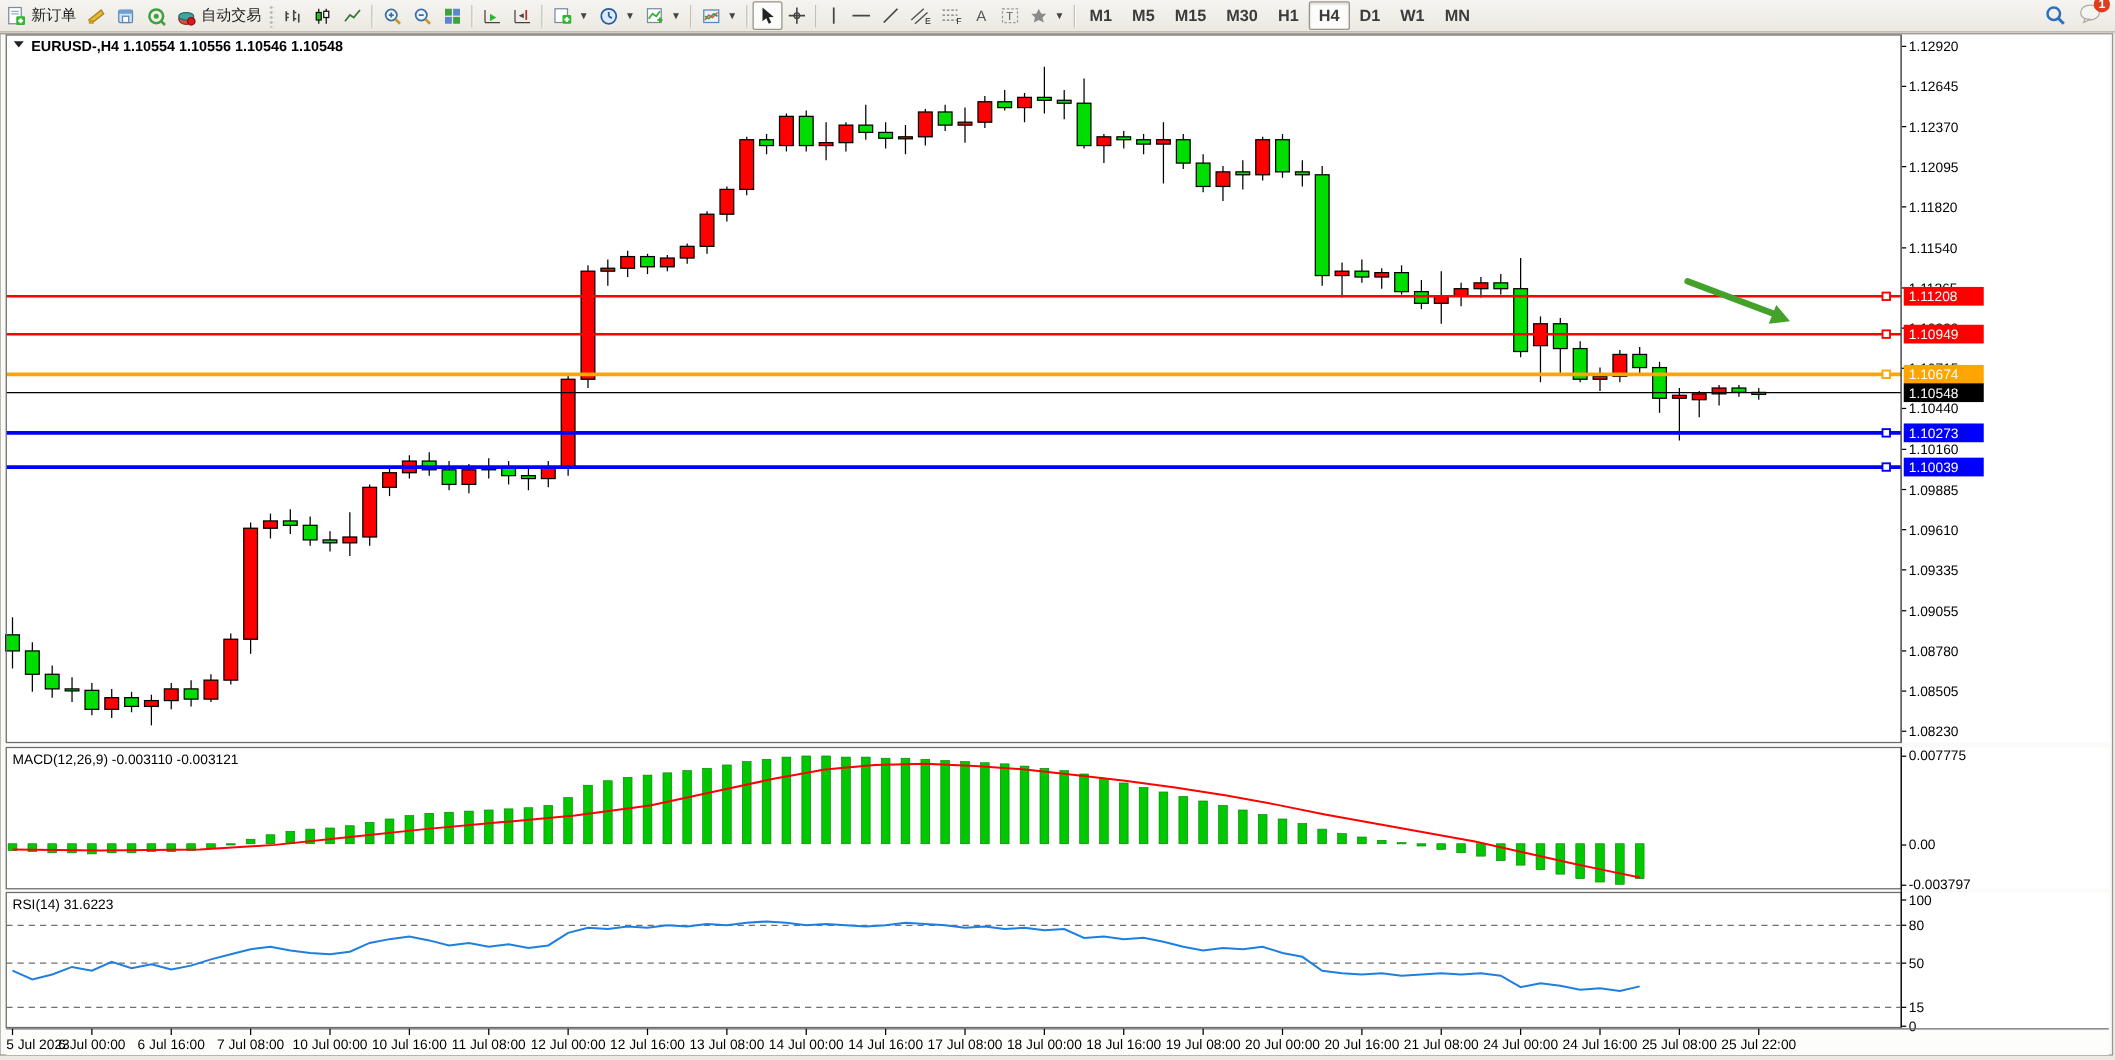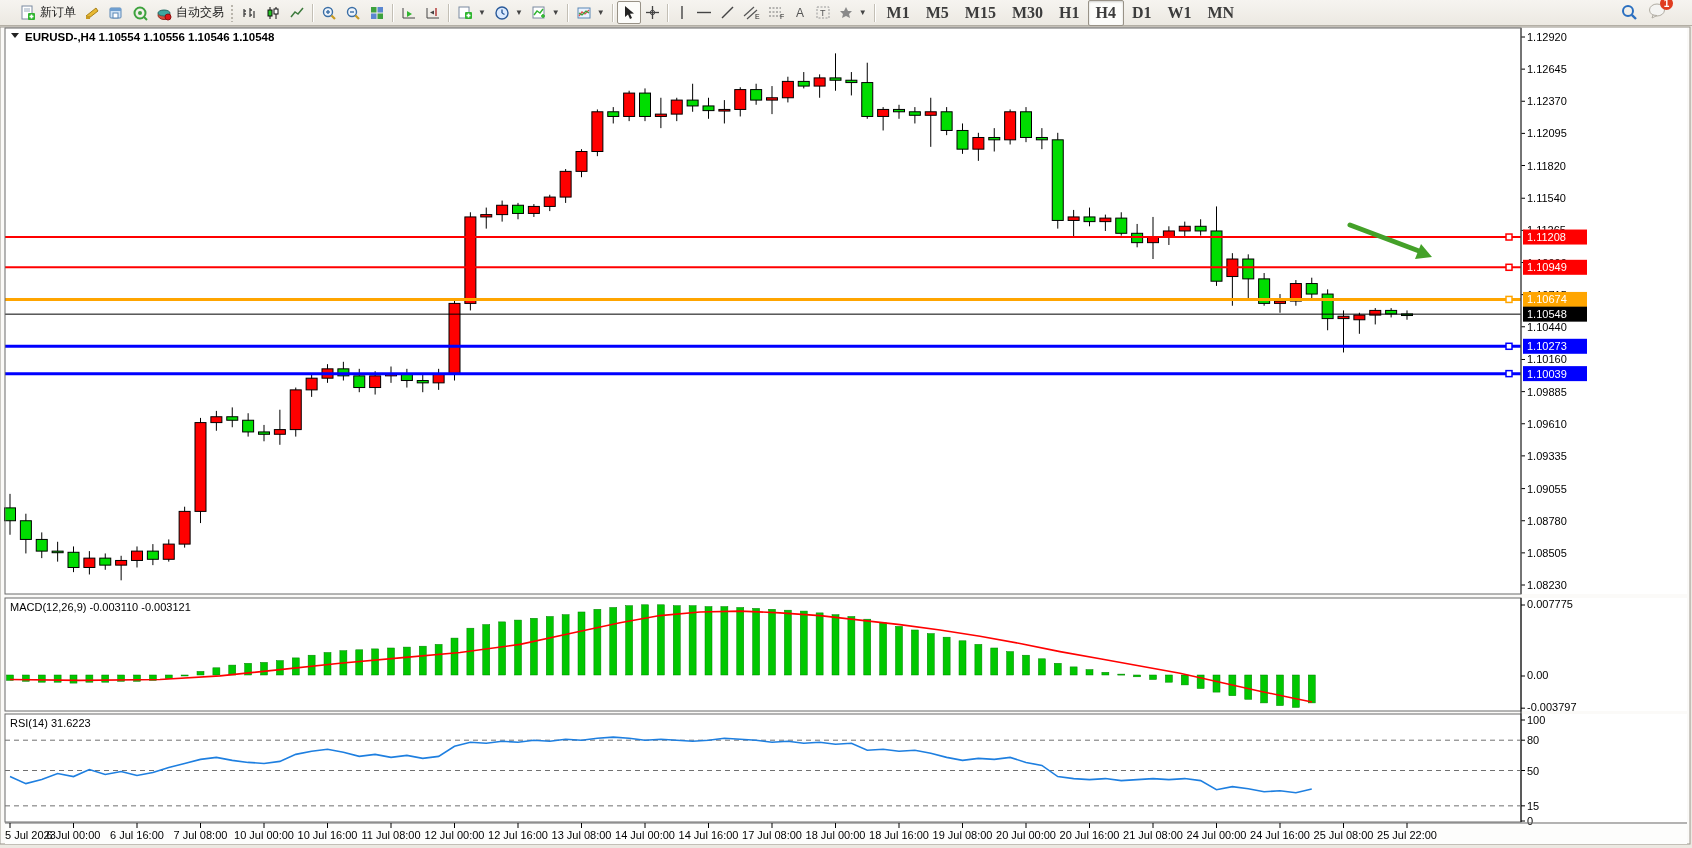--- a/index.html
+++ b/index.html
@@ -1,23 +1,23 @@
 <!DOCTYPE html>
 <html><head>
 <meta charset="utf-8">
 <style>
   html,body{margin:0;padding:0;}
   body{width:1692px;height:848px;background:#ece9e2;font-family:"Liberation Sans",sans-serif;overflow:hidden;}
-  .toolbar{height:25px;background:linear-gradient(#f6f4f0,#ecE9e2);border-bottom:1px solid #b3afa5;display:flex;align-items:center;padding:0 16px;position:relative;}
+  .toolbar{height:25px;background:linear-gradient(#f6f4f0,#ecE9e2);border-bottom:1px solid #b3afa5;display:flex;align-items:center;padding:0 1px;position:relative;}
   .tbtn{height:21px;display:flex;align-items:center;gap:4px;padding:0 4px;font-size:12px;color:#1a1a1a;cursor:default;}
   .tbtn svg{display:block;}
   .sep{width:1px;height:18px;background:#c3bfb5;border-right:1px solid #ffffff;margin:0 3px;}
   .grip{width:5px;height:18px;margin:0 2px;background-image:radial-gradient(#b9b5ac 1px, transparent 1.2px);background-size:4px 4px;}
   .tf-group{display:flex;align-items:center;}
-  .tf{font-size:16px;font-weight:700;color:#3c3c3c;padding:3px 7px;border:1px solid transparent;border-radius:2px;font-family:Liberation Serif, serif;}
+  .tf{font-size:13px;font-weight:700;color:#3c3c3c;padding:3px 7px;border:1px solid transparent;border-radius:2px;}
   .tf.active{background:#fcfcfa;border:1px solid #989287;box-shadow:inset 0 1px 2px rgba(0,0,0,.18);}
   .tb-right{margin-left:auto;display:flex;align-items:center;gap:10px;padding-right:10px;}
   .chat-wrap{position:relative;}
   .badge{position:absolute;top:-5px;right:-7px;background:#e03c1f;color:#fff;font-size:10px;font-weight:700;border-radius:50%;width:13px;height:13px;line-height:13px;text-align:center;}
   .caret{font-size:8px;color:#444;margin-left:1px;}
   #chart-svg{display:block;}
   text{font-family:"Liberation Sans",sans-serif;}
 </style>
 </head>
 <body>

